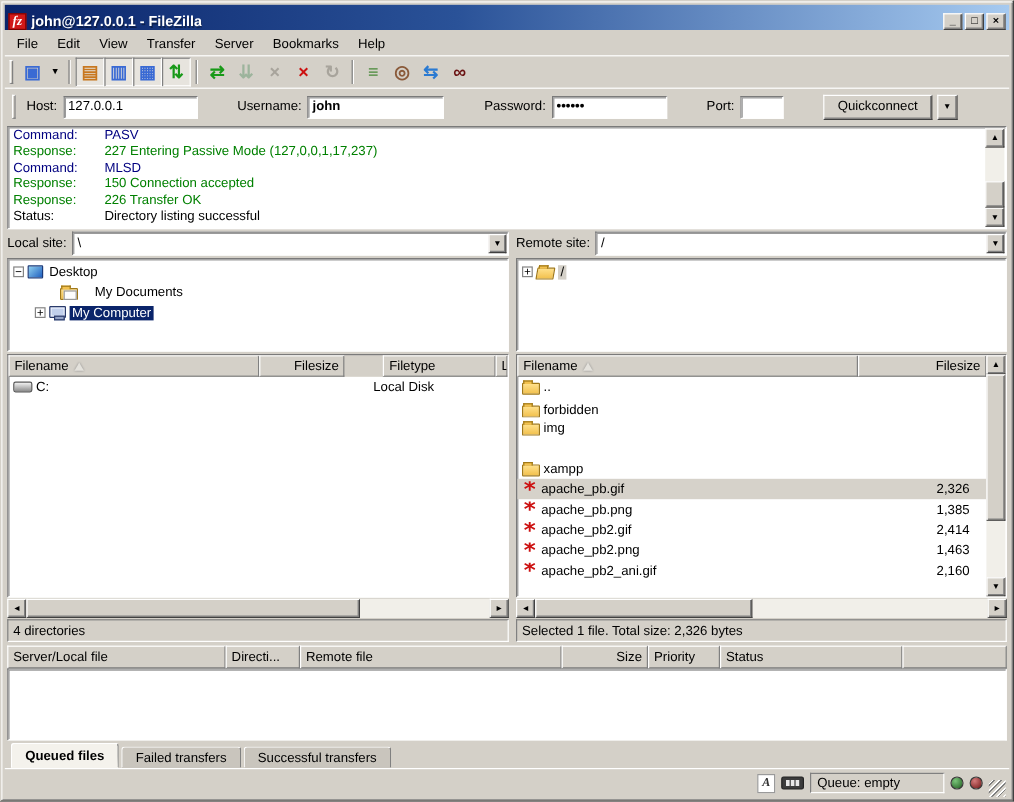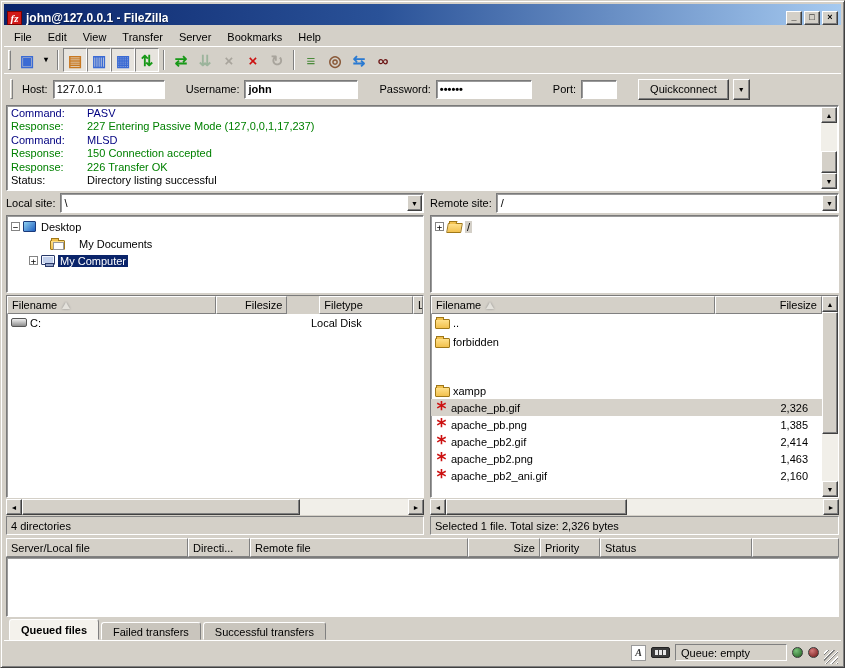--- a/index.html
+++ b/index.html
@@ -24,21 +24,21 @@
   .tgrip{width:3px;height:20px;border:1px solid;border-color:#fff #808080 #808080 #fff;margin:0 4px 0 2px}
   .tsep{width:2px;height:20px;border-left:1px solid #808080;border-right:1px solid #fff;margin:0 4px}
   .tbtn{width:24px;height:24px;display:flex;align-items:center;justify-content:center;border:1px solid transparent}
   .tbtn.pressed{border-color:#808080 #fff #fff #808080;background:#e7e4de}
   .tbtn.tdrop{width:14px}
   .tglyph{font-size:15px;font-weight:bold;line-height:1}
   .tglyph.small{font-size:8px;color:#000}
   
   .quickbar{height:31px;flex:0 0 31px;display:flex;align-items:center;gap:5px;padding:0 4px;
     border-top:1px solid #fff;font-size:11px}
-  .gap{margin-left:16px}
+  .gap{margin-left:28px}
   .qinput{height:19px;background:#fff;border:1px solid;border-color:#7a7a7a #fff #fff #7a7a7a;
     box-shadow:inset 1px 1px 0 #9a9a9a;font-size:11px;padding:1px 3px;outline:none}
   .qbtn{height:21px;padding:0 11px;background:#d4d0c8;font-size:11px;
     border:1px solid;border-color:#fff #404040 #404040 #fff;box-shadow:inset -1px -1px 0 #808080}
   .qbtn-drop{width:17px;height:21px;background:#d4d0c8;display:flex;align-items:center;justify-content:center;
     border:1px solid;border-color:#fff #404040 #404040 #fff;box-shadow:inset -1px -1px 0 #808080;margin-left:-1px}
   .arrowglyph{font-size:7px;line-height:1;color:#000}
   
   .logpane{height:86px;flex:0 0 86px;margin:1px 2px;background:#fff;position:relative;overflow:hidden;
     border:1px solid;border-color:#7a7a7a #fff #fff #7a7a7a;box-shadow:inset 1px 1px 0 #9a9a9a}
@@ -380,20 +380,24 @@
               <div class="lrow">
                 <div class="lcell" style="width: 284px; align-items: flex-end;">
                   <span class="ficon i-folder"></span>
                   <span class="fname">forbidden</span>
                 </div>
                 <div class="lcell right fill">
                   <span class="fsize"></span>
                 </div>
               </div>
               <div class="lrow">
+                <div class="lcell" style="width: 284px;">
+                  <span class="ficon i-folder"></span>
+                  <span class="fname">img</span>
+                </div>
                 <div class="lcell right fill">
                   <span class="fsize"></span>
                 </div>
               </div>
               <div class="lrow">
                 <div class="lcell right fill">
                   <span class="fsize"></span>
                 </div>
               </div>
               <div class="lrow">

